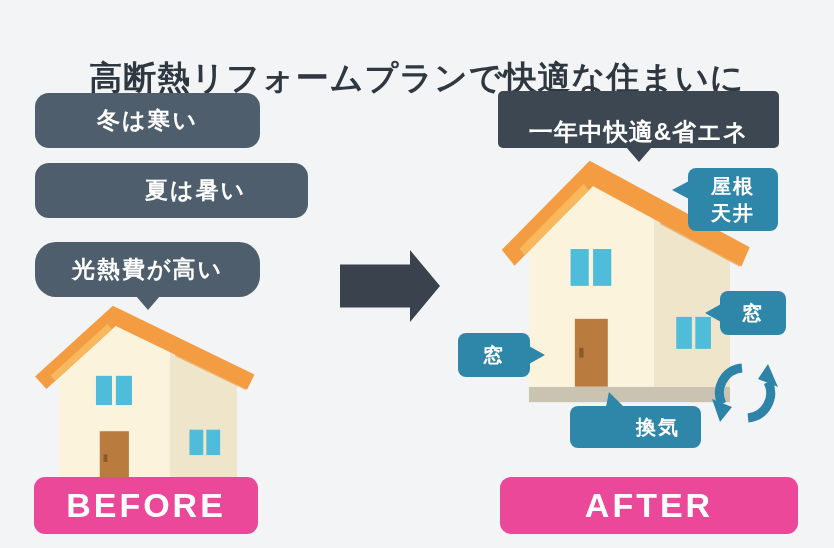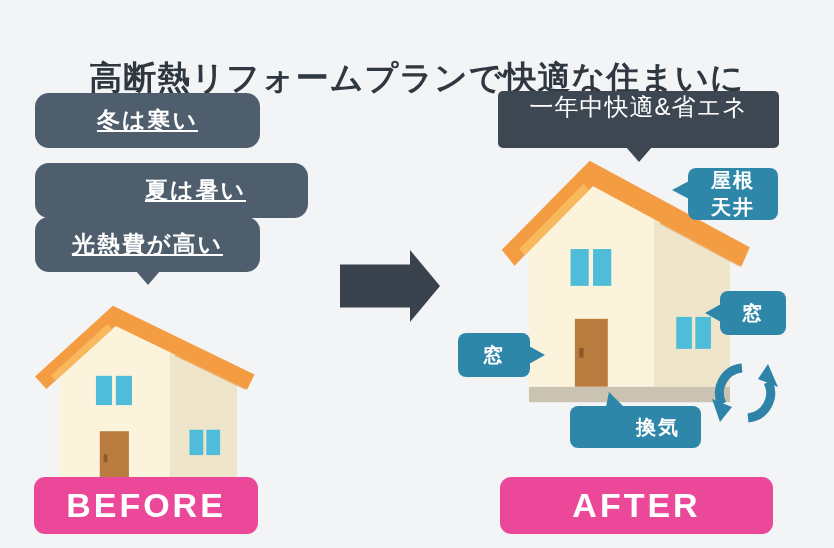--- a/index.html
+++ b/index.html
@@ -18,54 +18,54 @@
     text-align:center;
     font-size:33px;font-weight:800;color:#2F3841;
     letter-spacing:1px;
     margin-top:42px;
   }
   
   .bubble{
     position:absolute;left:35px;width:225px;height:55px;
     background:#4E5E6C;border-radius:14px;
     color:#fff;font-size:23px;font-weight:700;letter-spacing:2px;
-    display:flex;align-items:center;justify-content:center;text-decoration:underline;
+    display:flex;align-items:center;justify-content:center;
   }
   .bubble.b1{top:93px;}
   .bubble.b2{top:163px;padding-left:48px;}
-  .bubble.b3{top:217px;}
+  .bubble.b3{top:242px;border-radius:21px;}
   .bubble.b3::after{
     content:"";position:absolute;bottom:-13px;left:50%;margin-left:-12px;
     border:12px solid transparent;border-top:14px solid #4E5E6C;border-bottom:0;
   }
   
   .headline{
     position:absolute;left:498px;top:91px;width:281px;height:57px;
     background:#3D4751;border-radius:5px;
-    color:#fff;font-size:24px;font-weight:400;letter-spacing:1px;
-    display:flex;align-items:flex-start;justify-content:center;
+    color:#fff;font-size:24px;font-weight:700;letter-spacing:1px;
+    display:flex;align-items:flex-end;justify-content:center;
   }
   .headline::after{
     content:"";position:absolute;bottom:-14px;left:50%;margin-left:-13px;
     border:13px solid transparent;border-top:15px solid #3D4751;border-bottom:0;
   }
   
   .big-arrow{
     position:absolute;left:340px;top:250px;width:100px;height:72px;
     background:#3A434D;
     clip-path:polygon(0 20%,70% 20%,70% 0,100% 50%,70% 100%,70% 80%,0 80%);
   }
   
   .tag{
     position:absolute;background:#2E86A9;border-radius:8px;
     color:#fff;font-weight:700;font-size:20px;
     display:flex;align-items:center;justify-content:center;
     text-align:center;letter-spacing:2px;
   }
-  .tag-roof{left:688px;top:168px;width:90px;height:52px;line-height:1.35;font-size:20px;}
+  .tag-roof{left:688px;top:168px;width:90px;height:63px;line-height:1.35;font-size:20px;}
   .tag-roof::before{
     content:"";position:absolute;left:-16px;top:13px;
     border:9px solid transparent;border-left:0;border-right:17px solid #2E86A9;
   }
   .tag-win-r{left:720px;top:291px;width:66px;height:44px;}
   .tag-win-r::before{
     content:"";position:absolute;left:-15px;top:50%;margin-top:-9px;
     border:9px solid transparent;border-left:0;border-right:16px solid #2E86A9;
   }
   .tag-win-l{left:458px;top:333px;width:72px;height:44px;}
@@ -80,21 +80,21 @@
     transform:skewX(22deg);transform-origin:bottom;
   }
   
   .badge{
     position:absolute;top:477px;height:57px;
     background:#ec4899;border-radius:11px;
     color:#fff;font-size:34px;font-weight:800;letter-spacing:3px;
     display:flex;align-items:center;justify-content:center;
   }
   .badge.before{left:34px;width:224px;}
-  .badge.after{left:500px;width:273px;}
+  .badge.after{left:500px;width:298px;}
   .house{position:absolute;}
   .house-before{left:30px;top:302px;width:230px;height:200px;}
   .house-after{left:496px;top:156px;width:260px;height:252px;}
   .cycle{position:absolute;left:710px;top:356px;width:70px;height:74px;}
 </style>
 </head>
 <body>
 
 <div class="stage">
 

